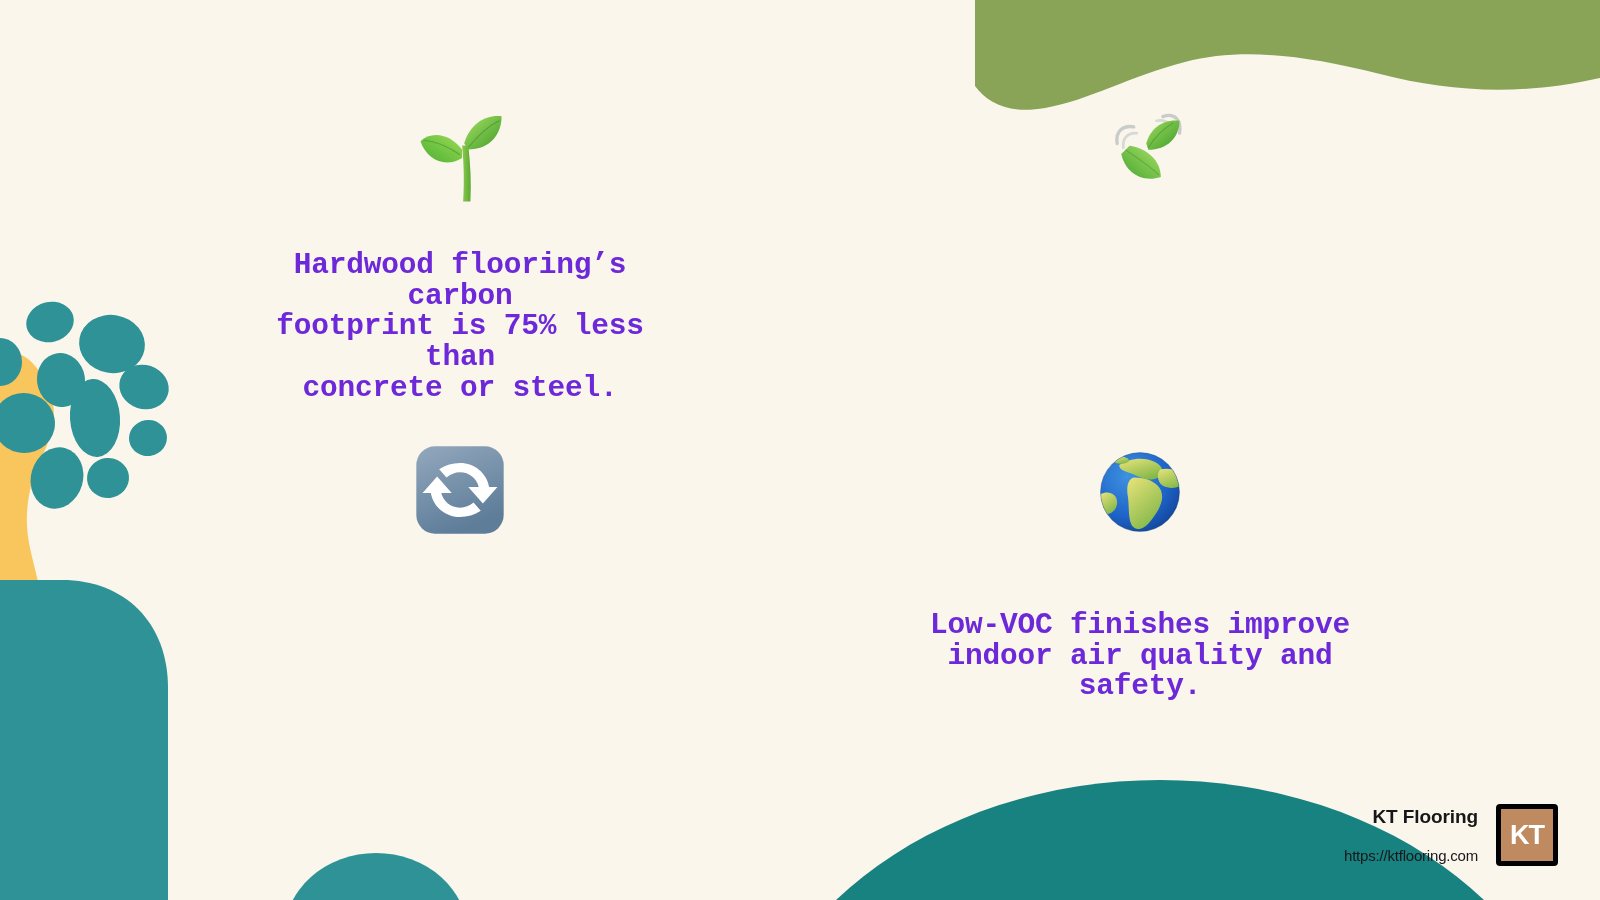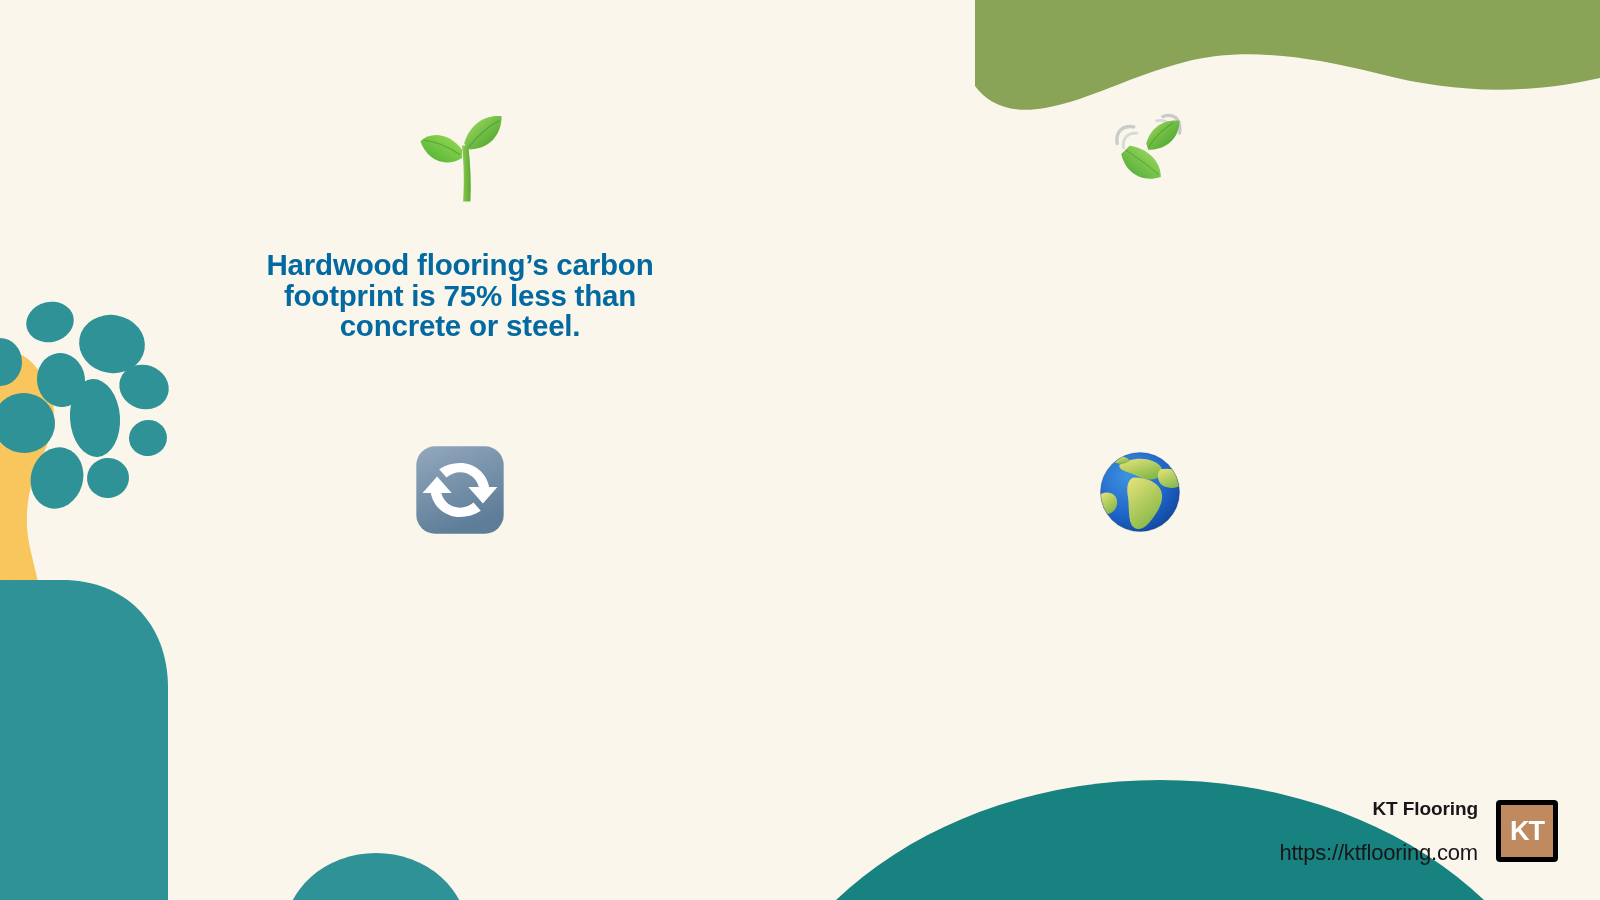--- a/index.html
+++ b/index.html
@@ -51,22 +51,22 @@
   .cell.icon-top   { justify-content: flex-start; }
   .cell.icon-below { justify-content: flex-start; }
 
   .fact-icon {
     width: 104px;
     height: 104px;
     display: block;
   }
 
   .fact-text {
-    color: #0369a1;
-    font-family: Liberation Sans, sans-serif;
+    color: #6d28d9;
+    font-family: Liberation Mono, monospace;
     font-weight: bold;
     font-size: 29.5px;
     line-height: 1.04;
     letter-spacing: -0.2px;
     text-align: center;
     max-width: 430px;
     white-space: pre-line;
     margin: 0;
   }
 
@@ -105,21 +105,21 @@
     color: #17171A;
     font-family: "Liberation Sans", sans-serif;
     font-weight: bold;
     font-size: 19px;
     letter-spacing: -0.1px;
   }
   .brand-url {
     color: #17171A;
     font-family: "Liberation Sans", sans-serif;
     font-weight: normal;
-    font-size: 22px;
+    font-size: 15px;
     letter-spacing: -0.2px;
     margin-top: 18px;
   }
   .brand-logo {
     width: 62px;
     height: 62px;
     background: #000000;
     border-radius: 4px;
     display: flex;
     align-items: center;
@@ -266,20 +266,22 @@
           <path d="M30 26 C38 20 52 18 62 22 C70 25 74 31 70 36
                    C64 42 54 40 46 36 C38 32 30 32 30 26 Z" fill="url(#gLand)"></path>
           <path d="M44 38 C56 38 66 42 70 50 C74 60 68 70 60 80
                    C54 88 46 90 42 84 C38 76 40 64 38 54 C37 46 39 39 44 38 Z" fill="url(#gLand)"></path>
           <path d="M70 30 C80 28 90 32 94 40 C90 48 80 50 72 46 C66 42 66 33 70 30 Z" fill="url(#gLand)"></path>
           <path d="M12 54 C20 50 28 54 28 62 C28 70 20 76 12 72 Z" fill="url(#gLand)"></path>
           <path d="M22 20 C30 16 38 18 40 22 C34 26 26 26 22 20 Z" fill="url(#gLand)"></path>
         </g>
         <circle cx="50" cy="52" r="38" fill="none" stroke="#0B2F66" stroke-width="0.8" opacity="0.35"></circle>
       </svg>
+      <p class="fact-text">Low-VOC finishes improve
+indoor air quality and safety.</p>
     </div>
 
   </div>
 
   <div class="brand">
     <div class="brand-text">
       <span class="brand-name">KT Flooring</span>
       <span class="brand-url">https://ktflooring.com</span>
     </div>
     <div class="brand-logo">

